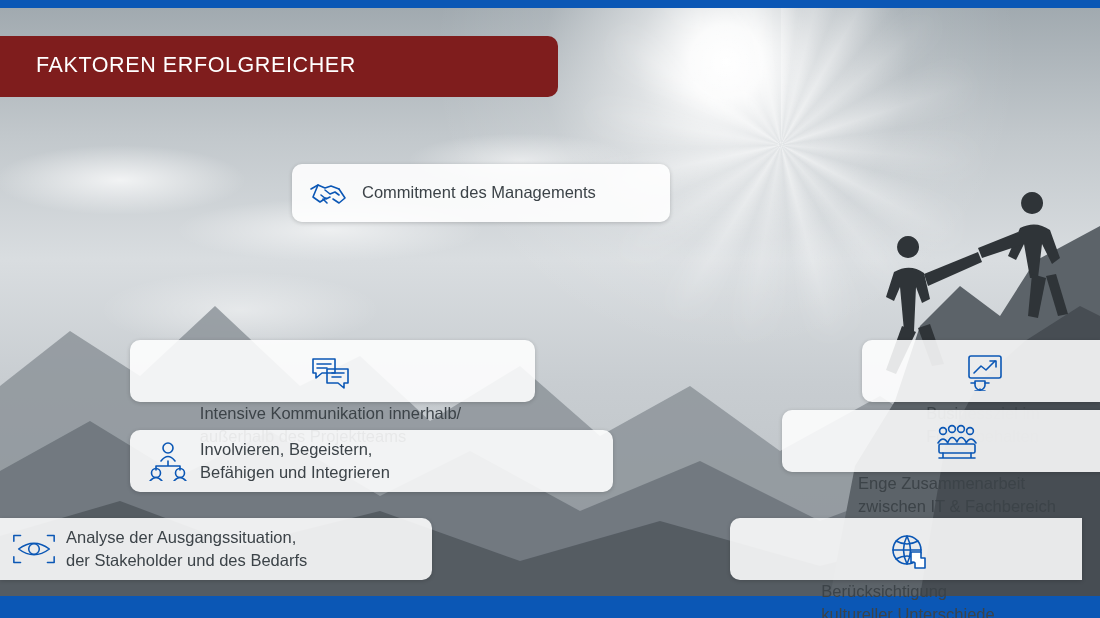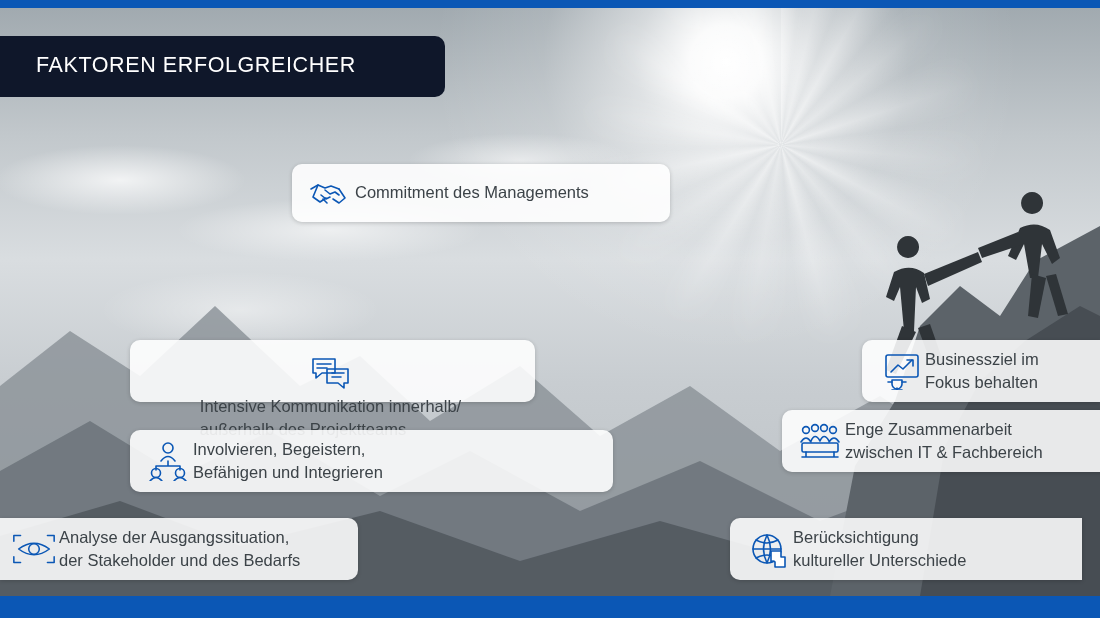--- a/index.html
+++ b/index.html
@@ -91,48 +91,48 @@
   .bar-bottom {
     position: absolute; left: 0; bottom: 0;
     width: 1100px; height: 22px;
     background: #0b57b5;
   }
 
   
   .title-box {
     position: absolute;
     left: 0; top: 36px;
-    width: 445px;
+    width: 558px;
     padding: 14px 28px 16px 36px;
-    background: #0f172a;
+    background: #7f1d1d;
     border-radius: 0 10px 10px 0;
     box-sizing: border-box;
   }
   .title-box .line {
     color: #ffffff;
     font-size: 21.5px;
     letter-spacing: 0.6px;
     line-height: 1.42;
     font-weight: 400;
   }
 
   
   .card {
     position: absolute;
     display: flex;
     align-items: center;
-    gap: 1px;
+    gap: 8px;
     background: rgba(255,255,255,0.88);
     border-radius: 10px;
     box-shadow: 0 1px 4px rgba(0,0,0,0.18);
     padding: 10px 18px 10px 14px;
     box-sizing: border-box;
   }
   .card.flush-left  { border-radius: 0 10px 10px 0; padding-left: 10px; }
-  .card.flush-right { border-radius: 10px 0 0 10px; padding-right: 10px; }
+  .card.flush-right { border-radius: 10px 0 0 10px; padding-right: 10px; flex-direction: column; }
   .card .icon {
     flex: 0 0 auto;
     width: 48px; height: 44px;
     display: flex; align-items: center; justify-content: center;
     color: #0b57b5;
   }
   .card .label {
     color: #3c4348;
     font-size: 16.5px;
     line-height: 1.42;
@@ -221,21 +221,21 @@
         <circle cx="10" cy="32" r="4.5"></circle>
         <path d="M4 40 q6 -7 12 0"></path>
         <circle cx="34" cy="32" r="4.5"></circle>
         <path d="M28 40 q6 -7 12 0"></path>
       </svg>
     </span>
     <span class="label">Involvieren, Begeistern,
 Befähigen und Integrieren</span>
   </div>
 
-  <div class="card flush-left" style="left:0px; top:518px; width:358px; height:62px;">
+  <div class="card flush-left" style="left:0px; top:518px; width:432px; height:62px;">
     <span class="icon">
       <svg width="50" height="38" viewBox="0 0 50 38" fill="none" stroke="#0b57b5" stroke-width="1.6" stroke-linecap="round" stroke-linejoin="round">
         <path d="M4 11 V5 h7 M39 5 h7 v6 M46 27 v6 h-7 M11 33 H4 v-6"></path>
         <path d="M9 19 q16 -12 32 0 q-16 12 -32 0 z"></path>
         <circle cx="25" cy="19" r="5.5"></circle>
       </svg>
     </span>
     <span class="label">Analyse der Ausgangssituation,
 der Stakeholder und des Bedarfs</span>
   </div>

